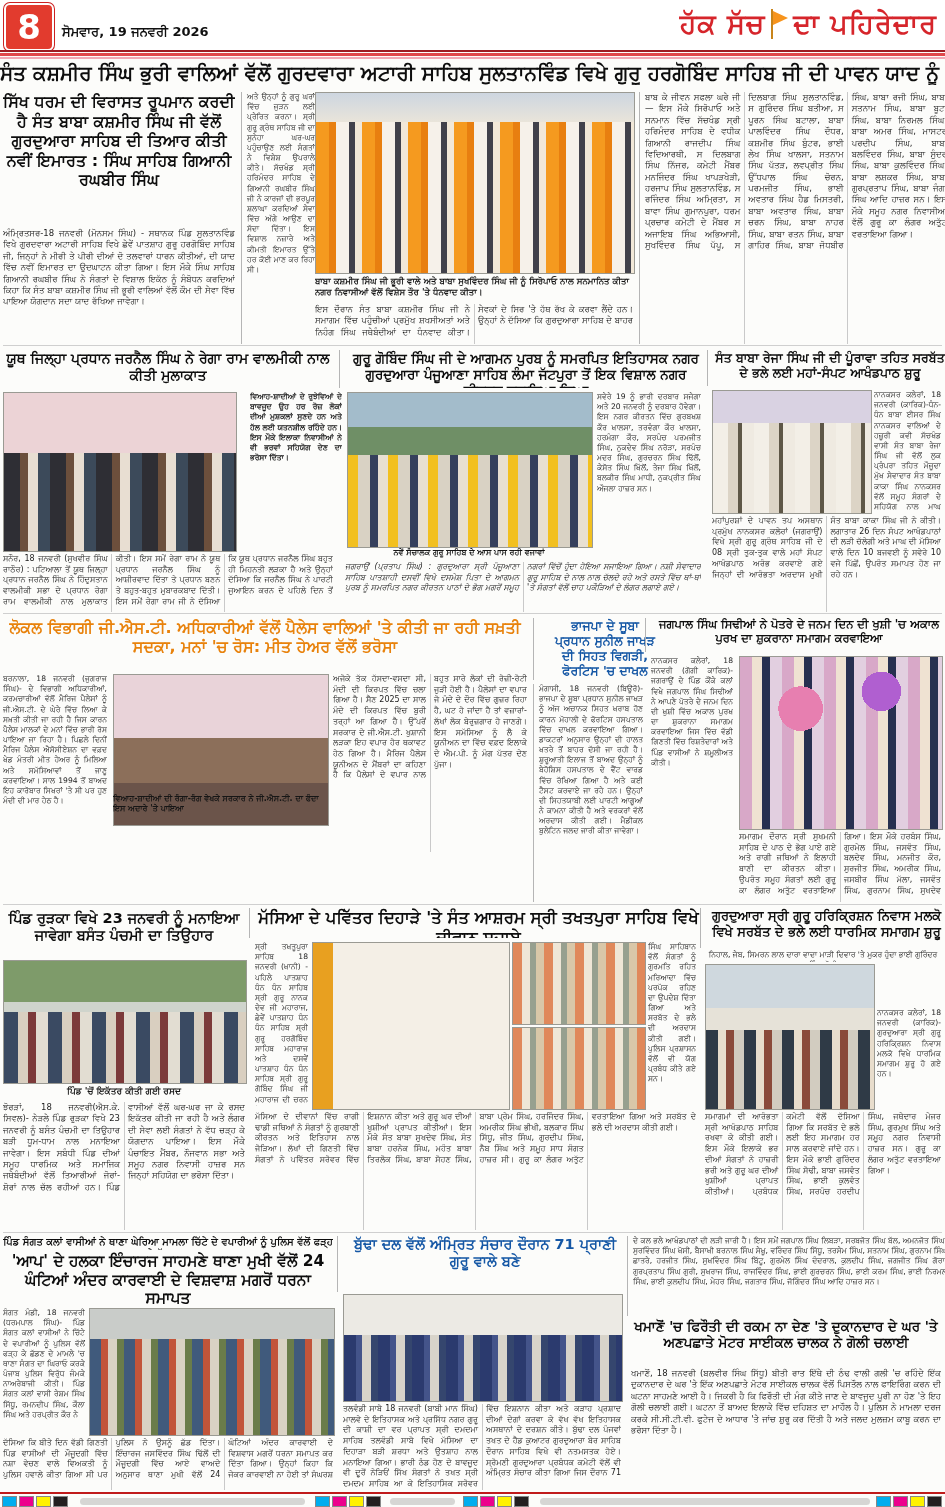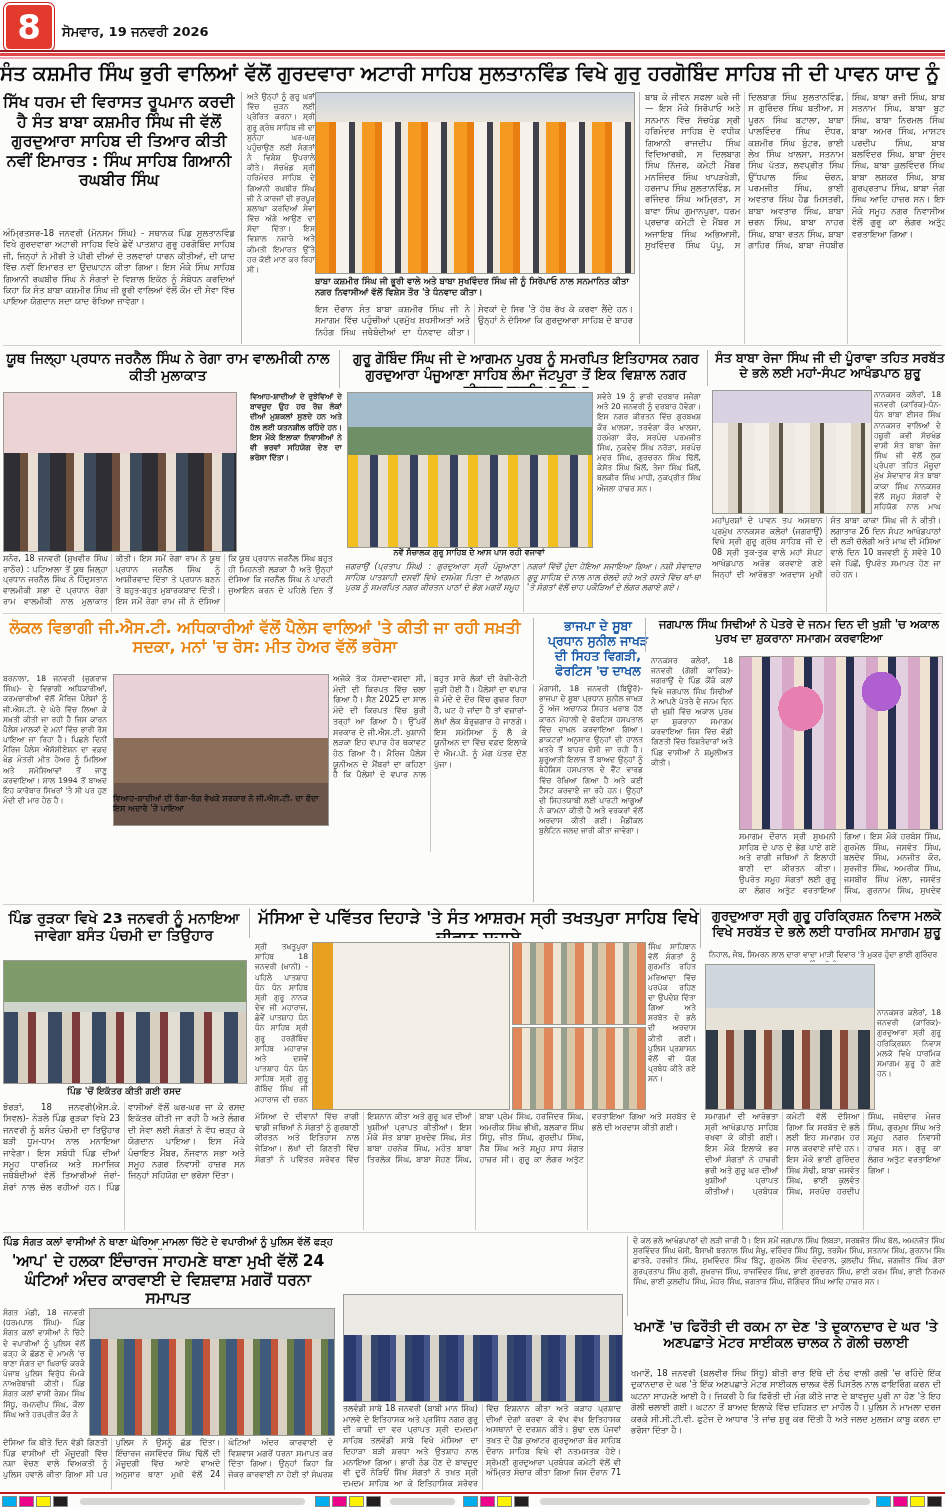--- a/index.html
+++ b/index.html
@@ -71,20 +71,28 @@
   .graybar{position:absolute;top:2px;height:7px;background:#d6d6d4;border-radius:4px;}
 </style>
 </head>
 <body>
 
 <div class="page">
 
   <div class="hdr">
     <div class="pagenum">8</div>
     <div class="date">ਸੋਮਵਾਰ, 19 ਜਨਵਰੀ 2026</div>
+    <div class="masthead">
+      <span>ਹੱਕ ਸੱਚ</span>
+      <span class="flag">
+        <span class="pole"></span>
+          <span class="cloth"></span>
+      </span>
+      <span>ਦਾ ਪਹਿਰੇਦਾਰ</span>
+    </div>
   </div>
   <div class="seplines">
     <div class="l1"></div>
       <div class="l2"></div>
       <div class="l3"></div>
   </div>
 
   <div class="mainhead">ਸੰਤ ਕਸ਼ਮੀਰ ਸਿੰਘ ਭੂਰੀ ਵਾਲਿਆਂ ਵੱਲੋਂ  ਗੁਰਦਵਾਰਾ ਅਟਾਰੀ ਸਾਹਿਬ ਸੁਲਤਾਨਵਿੰਡ ਵਿਖੇ ਗੁਰੂ ਹਰਗੋਬਿੰਦ ਸਾਹਿਬ ਜੀ ਦੀ ਪਾਵਨ ਯਾਦ ਨੂੰ ਸਮਰਪਿਤ ਤਿਆਰ ਕੀਤੀ  ਨਵੀਂ ਇਮਾਰਤ ਦਾ ਉਦਘਾਟਨ</div>
 
   <div class="abs art-head" style="left:3px;top:92px;width:232px;height:132px;font-size:16px;line-height:1.22;">ਸਿੱਖ ਧਰਮ ਦੀ ਵਿਰਾਸਤ ਰੂਪਮਾਨ ਕਰਦੀ ਹੈ ਸੰਤ ਬਾਬਾ ਕਸ਼ਮੀਰ ਸਿੰਘ ਜੀ ਵੱਲੋਂ ਗੁਰਦੁਆਰਾ ਸਾਹਿਬ ਦੀ  ਤਿਆਰ ਕੀਤੀ ਨਵੀਂ ਇਮਾਰਤ : ਸਿੰਘ ਸਾਹਿਬ ਗਿਆਨੀ ਰਘਬੀਰ ਸਿੰਘ</div>
@@ -117,21 +125,21 @@
   <div class="abs btxt cols2" style="left:712px;top:516px;width:229px;height:96px;font-size:8px;">ਮਹਾਂਪੁਰਸ਼ਾਂ ਦੇ ਪਾਵਨ ਤਪ ਅਸਥਾਨ ਪ੍ਰਮੁੱਖ ਨਾਨਕਸਰ ਕਲੇਰਾਂ (ਜਗਰਾਉਂ) ਵਿਖੇ ਸ੍ਰੀ ਗੁਰੂ ਗ੍ਰੰਥ ਸਾਹਿਬ ਜੀ ਦੇ 08 ਸ੍ਰੀ ਤੁਕ-ਤੁਕ ਵਾਲੇ ਮਹਾਂ ਸੰਪਟ ਆਖੰਡਪਾਠ ਅਰੰਭ ਕਰਵਾਏ ਗਏ ਜਿਨ੍ਹਾਂ ਦੀ ਆਰੰਭਤਾ ਅਰਦਾਸ ਮੁਖੀ ਸੰਤ ਬਾਬਾ ਕਾਕਾ ਸਿੰਘ ਜੀ ਨੇ ਕੀਤੀ। ਲਗਾਤਾਰ 26 ਦਿਨ ਸੰਪਟ ਆਖੰਡਪਾਠਾਂ ਦੀ ਲੜੀ ਚੱਲੇਗੀ ਅਤੇ ਮਾਘ ਦੀ ਮੱਸਿਆ ਵਾਲੇ ਦਿਨ 10 ਬਜਵਈ ਨੂੰ ਸਵੇਰੇ 10 ਵਜੇ ਪਿੱਛੋਂ, ਉਪਰੰਤ ਸਮਾਪਤ ਹੋਣ ਜਾ ਰਹੇ ਹਨ।</div>
 
   <div class="hline" style="top:613px;"></div>
 
   <div class="abs art-head orange" style="left:3px;top:618px;width:524px;height:52px;font-size:16px;">ਲੋਕਲ ਵਿਭਾਗੀ ਜੀ.ਐਸ.ਟੀ. ਅਧਿਕਾਰੀਆਂ ਵੱਲੋਂ ਪੈਲੇਸ ਵਾਲਿਆਂ 'ਤੇ ਕੀਤੀ ਜਾ ਰਹੀ ਸਖ਼ਤੀ ਸਦਕਾ, ਮਨਾਂ 'ਚ ਰੋਸ: ਮੀਤ ਹੇਅਰ ਵੱਲੋਂ ਭਰੋਸਾ</div>
   <div class="abs btxt tiny" style="left:3px;top:674px;width:104px;height:228px;">ਬਰਨਾਲਾ, 18 ਜਨਵਰੀ (ਜੁਗਰਾਜ ਸਿੰਘ)- ਦੇ ਵਿਭਾਗੀ ਅਧਿਕਾਰੀਆਂ, ਕਰਮਚਾਰੀਆਂ ਵੱਲੋਂ ਮੈਰਿਜ ਪੈਲੇਸਾਂ ਨੂੰ ਜੀ.ਐਸ.ਟੀ. ਦੇ ਘੇਰੇ ਵਿੱਚ ਲਿਆ ਕੇ ਸਖ਼ਤੀ ਕੀਤੀ ਜਾ ਰਹੀ ਹੈ ਜਿਸ ਕਾਰਨ ਪੈਲੇਸ ਮਾਲਕਾਂ ਦੇ ਮਨਾਂ ਵਿੱਚ ਭਾਰੀ ਰੋਸ ਪਾਇਆ ਜਾ ਰਿਹਾ ਹੈ। ਪਿਛਲੇ ਦਿਨੀਂ ਮੈਰਿਜ ਪੈਲੇਸ ਐਸੋਸੀਏਸ਼ਨ ਦਾ ਵਫ਼ਦ ਖੇਡ ਮੰਤਰੀ ਮੀਤ ਹੇਅਰ ਨੂੰ ਮਿਲਿਆ ਅਤੇ ਸਮੱਸਿਆਵਾਂ ਤੋਂ ਜਾਣੂ ਕਰਵਾਇਆ। ਸਾਲ 1994 ਤੋਂ ਬਾਅਦ ਇਹ ਕਾਰੋਬਾਰ ਸਿਖਰਾਂ 'ਤੇ ਸੀ ਪਰ ਹੁਣ ਮੰਦੀ ਦੀ ਮਾਰ ਹੇਠ ਹੈ।</div>
   <div class="photo ph-office" style="left:113px;top:674px;width:214px;height:150px;"></div>
   <div class="abs cap" style="left:113px;top:794px;width:214px;height:26px;font-size:8px;">ਵਿਆਹ-ਸ਼ਾਦੀਆਂ ਦੀ ਰੰਗਾ-ਰੰਗ ਵੇਖਕੇ ਸਰਕਾਰ ਨੇ ਜੀ.ਐਸ.ਟੀ. ਦਾ ਫੰਦਾ ਇਸ ਅਦਾਰੇ 'ਤੇ ਪਾਇਆ</div>
   <div class="abs btxt cols2" style="left:333px;top:674px;width:194px;height:178px;font-size:8px;">ਅਜੋਕੇ ਤੱਕ ਹੱਸਦਾ-ਵਸਦਾ ਸੀ, ਮੰਦੀ ਦੀ ਕਿਰਪਤ ਵਿੱਚ ਚਲਾ ਗਿਆ ਹੈ। ਸੈਣ 2025 ਦਾ ਸਾਲ ਮੰਦੇ ਦੀ ਕਿਰਪਤ ਵਿੱਚ ਬੁਰੀ ਤਰ੍ਹਾਂ ਆ ਗਿਆ ਹੈ। ਉੱਪਰੋਂ ਸਰਕਾਰ ਦੇ ਜੀ.ਐਸ.ਟੀ. ਖੁਸ਼ਾਨੀ ਲੜਕਾ ਇਹ ਵਪਾਰ ਹੋਰ ਥਕਾਵਟ ਹੇਠ ਗਿਆ ਹੈ। ਮੈਰਿਜ ਪੈਲੇਸ ਯੂਨੀਅਨ ਦੇ ਮੈਂਬਰਾਂ ਦਾ ਕਹਿਣਾ ਹੈ ਕਿ ਪੈਲੇਸਾਂ ਦੇ ਵਪਾਰ ਨਾਲ ਬਹੁਤ ਸਾਰੇ ਲੋਕਾਂ ਦੀ ਰੋਜ਼ੀ-ਰੋਟੀ ਜੁੜੀ ਹੋਈ ਹੈ। ਪੈਲੇਸਾਂ ਦਾ ਵਪਾਰ ਜੋ ਮੰਦੇ ਦੇ ਦੌਰ ਵਿੱਚ ਗੁਜ਼ਰ ਰਿਹਾ ਹੈ, ਘਟ ਹੋ ਜਾਂਦਾ ਹੈ ਤਾਂ ਵਜ਼ਾਰਾਂ-ਲੱਖਾਂ ਲੋਕ ਬੇਰੁਜ਼ਗਾਰ ਹੋ ਜਾਣਗੇ। ਇਸ ਸਮੱਸਿਆ ਨੂੰ ਲੈ ਕੇ ਯੂਨੀਅਨ ਦਾ ਵਿੱਚ ਵਫ਼ਦ ਇਲਾਕੇ ਦੇ ਐਮ.ਪੀ. ਨੂੰ ਮੰਗ ਪੱਤਰ ਦੇਣ ਪੁੱਜਾ।</div>
 
-  <div class="abs art-head blue vline" style="left:533px;top:618px;width:104px;height:62px;font-size:12.5px;padding-left:12px;">ਭਾਜਪਾ ਦੇ ਸੂਬਾ ਪ੍ਰਧਾਨ ਸੁਨੀਲ ਜਾਖੜ ਦੀ ਸਿਹਤ ਵਿਗੜੀ, ਫੋਰਟਿਸ 'ਚ ਦਾਖਲ</div>
+  <div class="abs art-head blue vline" style="left:533px;top:618px;width:104px;height:62px;font-size:12.5px;padding-left:19px;">ਭਾਜਪਾ ਦੇ ਸੂਬਾ ਪ੍ਰਧਾਨ ਸੁਨੀਲ ਜਾਖੜ ਦੀ ਸਿਹਤ ਵਿਗੜੀ, ਫੋਰਟਿਸ 'ਚ ਦਾਖਲ</div>
   <div class="abs btxt tiny vline" style="left:533px;top:684px;width:104px;height:218px;padding-left:5px;">ਮੰਗਾਸੀ, 18 ਜਨਵਰੀ (ਬਿਊਰੋ)- ਭਾਜਪਾ ਦੇ ਸੂਬਾ ਪ੍ਰਧਾਨ ਸੁਨੀਲ ਜਾਖੜ ਨੂੰ ਅੱਜ ਅਚਾਨਕ ਸਿਹਤ ਖਰਾਬ ਹੋਣ ਕਾਰਨ ਮੋਹਾਲੀ ਦੇ ਫੋਰਟਿਸ ਹਸਪਤਾਲ ਵਿੱਚ ਦਾਖਲ ਕਰਵਾਇਆ ਗਿਆ। ਡਾਕਟਰਾਂ ਅਨੁਸਾਰ ਉਨ੍ਹਾਂ ਦੀ ਹਾਲਤ ਖਤਰੇ ਤੋਂ ਬਾਹਰ ਦੱਸੀ ਜਾ ਰਹੀ ਹੈ। ਸ਼ੁਰੂਆਤੀ ਇਲਾਜ ਤੋਂ ਬਾਅਦ ਉਨ੍ਹਾਂ ਨੂੰ ਬੇਹੋਸ਼ਿਸ ਹਸਪਤਾਲ ਦੇ ਵੈਂਟ ਵਾਰਡ ਵਿੱਚ ਰੱਖਿਆ ਗਿਆ ਹੈ ਅਤੇ ਕਈ ਟੈਸਟ ਕਰਵਾਏ ਜਾ ਰਹੇ ਹਨ। ਉਨ੍ਹਾਂ ਦੀ ਸਿਹਤਯਾਬੀ ਲਈ ਪਾਰਟੀ ਆਗੂਆਂ ਨੇ ਕਾਮਨਾ ਕੀਤੀ ਹੈ ਅਤੇ ਵਰਕਰਾਂ ਵੱਲੋਂ ਅਰਦਾਸ ਕੀਤੀ ਗਈ। ਮੈਡੀਕਲ ਬੁਲੇਟਿਨ ਜਲਦ ਜਾਰੀ ਕੀਤਾ ਜਾਵੇਗਾ।</div>
 
   <div class="abs art-head vline" style="left:645px;top:618px;width:296px;height:34px;font-size:11.5px;padding-left:5px;">ਜਗਪਾਲ ਸਿੰਘ ਸਿਢੀਆਂ ਨੇ ਪੋਤਰੇ ਦੇ ਜਨਮ ਦਿਨ ਦੀ ਖੁਸ਼ੀ 'ਚ ਅਕਾਲ ਪੁਰਖ ਦਾ ਸ਼ੁਕਰਾਨਾ ਸਮਾਗਮ ਕਰਵਾਇਆ</div>
   <div class="abs btxt tiny" style="left:651px;top:656px;width:82px;height:216px;">ਨਾਨਕਸਰ ਕਲੇਰਾਂ, 18 ਜਨਵਰੀ (ਗੋਗੀ ਕਾਰਿਕ)-ਜਗਰਾਉਂ ਦੇ ਪਿੰਡ ਕੌਂਕੇ ਕਲਾਂ ਵਿਖੇ ਜਗਪਾਲ ਸਿੰਘ ਸਿਢੀਆਂ ਨੇ ਆਪਣੇ ਪੋਤਰੇ ਦੇ ਜਨਮ ਦਿਨ ਦੀ ਖੁਸ਼ੀ ਵਿੱਚ ਅਕਾਲ ਪੁਰਖ ਦਾ ਸ਼ੁਕਰਾਨਾ ਸਮਾਗਮ ਕਰਵਾਇਆ ਜਿਸ ਵਿੱਚ ਵੱਡੀ ਗਿਣਤੀ ਵਿੱਚ ਰਿਸ਼ਤੇਦਾਰਾਂ ਅਤੇ ਪਿੰਡ ਵਾਸੀਆਂ ਨੇ ਸ਼ਮੂਲੀਅਤ ਕੀਤੀ।</div>
   <div class="photo ph-floral" style="left:739px;top:656px;width:202px;height:172px;"></div>
   <div class="abs btxt cols2" style="left:739px;top:832px;width:202px;height:70px;font-size:8px;">ਸਮਾਗਮ ਦੌਰਾਨ ਸ੍ਰੀ ਸੁਖਮਨੀ ਸਾਹਿਬ ਦੇ ਪਾਠ ਦੇ ਭੋਗ ਪਾਏ ਗਏ ਅਤੇ ਰਾਗੀ ਜਥਿਆਂ ਨੇ ਇਲਾਹੀ ਬਾਣੀ ਦਾ ਕੀਰਤਨ ਕੀਤਾ। ਉਪਰੰਤ ਸਮੂਹ ਸੰਗਤਾਂ ਲਈ ਗੁਰੂ ਕਾ ਲੰਗਰ ਅਤੁੱਟ ਵਰਤਾਇਆ ਗਿਆ। ਇਸ ਮੌਕੇ ਹਰਬੰਸ ਸਿੰਘ, ਗੁਰਮੇਲ ਸਿੰਘ, ਜਸਵੰਤ ਸਿੰਘ, ਬਲਦੇਵ ਸਿੰਘ, ਮਨਜੀਤ ਕੌਰ, ਸੁਰਜੀਤ ਸਿੰਘ, ਅਮਰੀਕ ਸਿੰਘ, ਜਸਬੀਰ ਸਿੰਘ ਮੱਲਾ, ਜਸਵੰਤ ਸਿੰਘ, ਗੁਰਨਾਮ ਸਿੰਘ, ਸੁਖਦੇਵ ਸਿੰਘ ਆਦਿ ਹਾਜ਼ਰ ਸਨ ਅਤੇ ਪਰਿਵਾਰ ਨੂੰ ਵਧਾਈਆਂ ਦਿੱਤੀਆਂ ਗਈਆਂ।</div>
 
   <div class="hline" style="top:904px;"></div>
 
   <div class="abs art-head" style="left:3px;top:910px;width:242px;height:46px;font-size:14.5px;">ਪਿੰਡ ਰੁੜਕਾ ਵਿਖੇ 23 ਜਨਵਰੀ ਨੂੰ ਮਨਾਇਆ ਜਾਵੇਗਾ ਬਸੰਤ ਪੰਚਮੀ ਦਾ ਤਿਉਹਾਰ</div>
@@ -154,20 +162,21 @@
   <div class="abs btxt cols3" style="left:705px;top:1112px;width:236px;height:118px;font-size:8px;">ਸਮਾਗਮਾਂ ਦੀ ਆਰੰਭਤਾ ਸ੍ਰੀ ਆਖੰਡਪਾਠ ਸਾਹਿਬ ਰਖਵਾ ਕੇ ਕੀਤੀ ਗਈ। ਇਸ ਮੌਕੇ ਇਲਾਕੇ ਭਰ ਦੀਆਂ ਸੰਗਤਾਂ ਨੇ ਹਾਜ਼ਰੀ ਭਰੀ ਅਤੇ ਗੁਰੂ ਘਰ ਦੀਆਂ ਖੁਸ਼ੀਆਂ ਪ੍ਰਾਪਤ ਕੀਤੀਆਂ। ਪ੍ਰਬੰਧਕ ਕਮੇਟੀ ਵੱਲੋਂ ਦੱਸਿਆ ਗਿਆ ਕਿ ਸਰਬੱਤ ਦੇ ਭਲੇ ਲਈ ਇਹ ਸਮਾਗਮ ਹਰ ਸਾਲ ਕਰਵਾਏ ਜਾਂਦੇ ਹਨ। ਇਸ ਮੌਕੇ ਭਾਈ ਗੁਰਿੰਦਰ ਸਿੰਘ ਸੋਢੀ, ਬਾਬਾ ਜਸਵੰਤ ਸਿੰਘ, ਭਾਈ ਕੁਲਵੰਤ ਸਿੰਘ, ਸਰਪੰਚ ਹਰਦੀਪ ਸਿੰਘ, ਜਥੇਦਾਰ ਮੇਜਰ ਸਿੰਘ, ਗੁਰਮੁਖ ਸਿੰਘ ਅਤੇ ਸਮੂਹ ਨਗਰ ਨਿਵਾਸੀ ਹਾਜ਼ਰ ਸਨ। ਗੁਰੂ ਕਾ ਲੰਗਰ ਅਤੁੱਟ ਵਰਤਾਇਆ ਗਿਆ।</div>
 
   <div class="hline" style="top:1232px;"></div>
 
   <div class="abs art-head" style="left:3px;top:1236px;width:330px;height:14px;font-size:10px;">ਪਿੰਡ ਸੰਗਤ ਕਲਾਂ ਵਾਸੀਆਂ ਨੇ ਥਾਣਾ ਘੇਰਿਆ ਮਾਮਲਾ ਚਿੱਟੇ ਦੇ ਵਪਾਰੀਆਂ ਨੂੰ ਪੁਲਿਸ ਵੱਲੋਂ ਫੜ੍ਹ ਕੇ ਛੱਡਣ ਦਾ</div>
   <div class="abs art-head" style="left:3px;top:1252px;width:330px;height:52px;font-size:15.5px;">'ਆਪ' ਦੇ ਹਲਕਾ ਇੰਚਾਰਜ ਸਾਹਮਣੇ ਥਾਣਾ ਮੁਖੀ ਵੱਲੋਂ 24 ਘੰਟਿਆਂ ਅੰਦਰ ਕਾਰਵਾਈ ਦੇ ਵਿਸ਼ਵਾਸ਼ ਮਗਰੋਂ ਧਰਨਾ ਸਮਾਪਤ</div>
   <div class="abs btxt tiny" style="left:3px;top:1308px;width:82px;height:126px;">ਸੰਗਤ ਮੰਡੀ, 18 ਜਨਵਰੀ (ਧਰਮਪਾਲ ਸਿੰਘ)- ਪਿੰਡ ਸੰਗਤ ਕਲਾਂ ਵਾਸੀਆਂ ਨੇ ਚਿੱਟੇ ਦੇ ਵਪਾਰੀਆਂ ਨੂੰ ਪੁਲਿਸ ਵੱਲੋਂ ਫੜ੍ਹ ਕੇ ਛੱਡਣ ਦੇ ਮਾਮਲੇ 'ਚ ਥਾਣਾ ਸੰਗਤ ਦਾ ਘਿਰਾਓ ਕਰਕੇ ਪੰਜਾਬ ਪੁਲਿਸ ਵਿਰੁੱਧ ਜੰਮਕੇ ਨਾਅਰੇਬਾਜੀ ਕੀਤੀ। ਪਿੰਡ ਸੰਗਤ ਕਲਾਂ ਵਾਸੀ ਰੇਸ਼ਮ ਸਿੰਘ ਸਿੱਧੂ, ਰਮਨਦੀਪ ਸਿੰਘ, ਕੌਲਾ ਸਿੰਘ ਅਤੇ ਹਰਪ੍ਰੀਤ ਕੌਰ ਨੇ</div>
   <div class="photo ph-dharna" style="left:89px;top:1308px;width:244px;height:126px;"></div>
   <div class="abs btxt cols3" style="left:3px;top:1438px;width:330px;height:52px;font-size:8px;">ਦੱਸਿਆ ਕਿ ਬੀਤੇ ਦਿਨ ਵੱਡੀ ਗਿਣਤੀ ਪਿੰਡ ਵਾਸੀਆਂ ਦੀ ਮੌਜੂਦਗੀ ਵਿੱਚ ਨਸ਼ਾ ਵੇਚਣ ਵਾਲੇ ਵਿਅਕਤੀ ਨੂੰ ਪੁਲਿਸ ਹਵਾਲੇ ਕੀਤਾ ਗਿਆ ਸੀ ਪਰ ਪੁਲਿਸ ਨੇ ਉਸਨੂੰ ਛੱਡ ਦਿੱਤਾ। ਇੰਚਾਰਜ ਜਸਵਿੰਦਰ ਸਿੰਘ ਢਿੱਲੋਂ ਦੀ ਮੌਜੂਦਗੀ ਵਿੱਚ ਆਏ ਵਾਅਦੇ ਅਨੁਸਾਰ ਥਾਣਾ ਮੁਖੀ ਵੱਲੋਂ 24 ਘੰਟਿਆਂ ਅੰਦਰ ਕਾਰਵਾਈ ਦੇ ਵਿਸ਼ਵਾਸ ਮਗਰੋਂ ਧਰਨਾ ਸਮਾਪਤ ਕਰ ਦਿੱਤਾ ਗਿਆ। ਉਨ੍ਹਾਂ ਕਿਹਾ ਕਿ ਜੇਕਰ ਕਾਰਵਾਈ ਨਾ ਹੋਈ ਤਾਂ ਸੰਘਰਸ਼ ਵਿੱਢਿਆ ਜਾਵੇਗਾ। ਇਸ ਮੌਕੇ ਮਹਿਲਾ ਵਿੰਗ ਅਤੇ ਨੌਜਵਾਨ ਵੀ ਹਾਜ਼ਰ ਸਨ।</div>
 
+  <div class="abs art-head blue vline" style="left:337px;top:1236px;width:284px;height:56px;font-size:14.5px;padding-left:5px;">ਬੁੱਢਾ ਦਲ ਵੱਲੋਂ ਅੰਮ੍ਰਿਤ ਸੰਚਾਰ ਦੌਰਾਨ 71 ਪ੍ਰਾਣੀ ਗੁਰੂ ਵਾਲੇ ਬਣੇ</div>
   <div class="photo ph-budha" style="left:343px;top:1294px;width:278px;height:106px;"></div>
   <div class="abs btxt cols2" style="left:343px;top:1404px;width:278px;height:86px;font-size:8px;">ਤਲਵੰਡੀ ਸਾਬੋ 18 ਜਨਵਰੀ (ਬਾਬੀ ਮਾਨ ਸਿੰਘ) ਮਾਲਵੇ ਦੇ ਇਤਿਹਾਸਕ ਅਤੇ ਪ੍ਰਸਿੱਧ ਨਗਰ ਗੁਰੂ ਦੀ ਕਾਸ਼ੀ ਦਾ ਵਰ ਪ੍ਰਾਪਤ ਸ੍ਰੀ ਦਮਦਮਾ ਸਾਹਿਬ ਤਲਵੰਡੀ ਸਾਬੋ ਵਿਖੇ ਮੱਸਿਆ ਦਾ ਦਿਹਾੜਾ ਬੜੀ ਸ਼ਰਧਾ ਅਤੇ ਉਤਸ਼ਾਹ ਨਾਲ ਮਨਾਇਆ ਗਿਆ। ਭਾਰੀ ਠੰਡ ਹੋਣ ਦੇ ਬਾਵਜੂਦ ਵੀ ਦੂਰੋਂ ਨੇੜਿਓਂ ਸਿੱਖ ਸੰਗਤਾਂ ਨੇ ਤਖਤ ਸ੍ਰੀ ਦਮਦਮ ਸਾਹਿਬ ਆ ਕੇ ਇਤਿਹਾਸਿਕ ਸਰੋਵਰ ਵਿੱਚ ਇਸ਼ਨਾਨ ਕੀਤਾ ਅਤੇ ਕੜਾਹ ਪ੍ਰਸ਼ਾਦ ਦੀਆਂ ਦੇਗਾਂ ਕਰਵਾ ਕੇ ਵੱਖ ਵੱਖ ਇਤਿਹਾਸਕ ਅਸਥਾਨਾਂ ਦੇ ਦਰਸ਼ਨ ਕੀਤੇ। ਬੁੱਢਾ ਦਲ ਪੰਜਵਾਂ ਤਖਤ ਦੇ ਹੈਡ ਕੁਆਟਰ ਗੁਰਦੁਆਰਾ ਬੇਰ ਸਾਹਿਬ ਦੌਰਾਨ ਸਾਹਿਬ ਵਿਖੇ ਵੀ ਨਤਮਸਤਕ ਹੋਏ। ਸ੍ਰੋਮਣੀ ਗੁਰਦੁਆਰਾ ਪ੍ਰਬੰਧਕ ਕਮੇਟੀ ਵੱਲੋਂ ਵੀ ਅੰਮ੍ਰਿਤ ਸੰਚਾਰ ਕੀਤਾ ਗਿਆ ਜਿਸ ਦੌਰਾਨ 71 ਪ੍ਰਾਣੀਆਂ ਨੇ ਖੰਡੇ ਬਾਟੇ ਦੀ ਪਾਹੁਲ ਲਈ ਅਤੇ ਗੁਰੂ ਵਾਲੇ ਬਣੇ।</div>
 
   <div class="abs btxt tiny vline" style="left:627px;top:1236px;width:314px;height:80px;padding-left:5px;">ਦੇ ਕਲ ਭਲੇ ਆਖੰਡਪਾਠਾਂ ਦੀ ਲੜੀ ਜਾਰੀ ਹੈ। ਇਸ ਸਮੇਂ ਜਗਪਾਲ ਸਿੰਘ ਲਿਬੜਾ, ਸਰਬਜੋਤ ਸਿੰਘ ਬੱਲ, ਅਮਨਜੋਤ ਸਿੰਘ, ਸੁਰਵਿੰਦਰ ਸਿੰਘ ਖੋਸੀ, ਬੈਸਾਖੀ ਬਰਨਾਲ ਸਿੰਘ ਸੇਖੂ, ਵਰਿੰਦਰ ਸਿੰਘ ਸਿੱਧੂ, ਤਰਸੇਮ ਸਿੰਘ, ਸਤਨਾਮ ਸਿੰਘ, ਗੁਰਨਾਮ ਸਿੰਘ ਛਾਤਰੇ, ਹਰਜੀਤ ਸਿੰਘ, ਸੁਖਵਿੰਦਰ ਸਿੰਘ ਬਿੱਟੂ, ਗੁਰਮੇਲ ਸਿੰਘ ਦੰਦਰਾਲ, ਕੁਲਦੀਪ ਸਿੰਘ, ਜਗਜੀਤ ਸਿੰਘ ਗੋਰਾ, ਗੁਰਪ੍ਰਤਾਪ ਸਿੰਘ ਗੁਰੀ, ਸੁਖਰਾਜ ਸਿੰਘ, ਰਾਜਵਿੰਦਰ ਸਿੰਘ, ਭਾਈ ਗੁਰਚਰਨ ਸਿੰਘ, ਭਾਈ ਕਰਮ ਸਿੰਘ, ਭਾਈ ਨਿਰਮਲ ਸਿੰਘ, ਭਾਈ ਕੁਲਦੀਪ ਸਿੰਘ, ਮੇਹਰ ਸਿੰਘ, ਜਗਤਾਰ ਸਿੰਘ, ਜੋਗਿੰਦਰ ਸਿੰਘ ਆਦਿ ਹਾਜ਼ਰ ਸਨ।</div>
   <div class="abs art-head" style="left:631px;top:1318px;width:310px;height:46px;font-size:13.5px;">ਖਮਾਣੋਂ 'ਚ ਫਿਰੌਤੀ ਦੀ ਰਕਮ ਨਾ ਦੇਣ 'ਤੇ ਦੁਕਾਨਦਾਰ ਦੇ ਘਰ 'ਤੇ ਅਣਪਛਾਤੇ ਮੋਟਰ ਸਾਈਕਲ ਚਾਲਕ ਨੇ ਗੋਲੀ ਚਲਾਈ</div>
   <div class="abs btxt" style="left:631px;top:1368px;width:310px;height:122px;">ਖਮਾਣੋਂ, 18 ਜਨਵਰੀ (ਬਲਵੀਰ ਸਿੰਘ ਸਿੱਧੂ) ਬੀਤੀ ਰਾਤ ਇੱਥੇ ਦੀ ਠੰਢ ਵਾਲੀ ਗਲੀ 'ਚ ਰਹਿੰਦੇ ਇੱਕ ਦੁਕਾਨਦਾਰ ਦੇ ਘਰ 'ਤੇ ਇੱਕ ਅਣਪਛਾਤੇ ਮੋਟਰ ਸਾਈਕਲ ਚਾਲਕ ਵੱਲੋਂ ਪਿਸਤੌਲ ਨਾਲ ਫਾਇਰਿੰਗ ਕਰਨ ਦੀ ਘਟਨਾ ਸਾਹਮਣੇ ਆਈ ਹੈ। ਜਿਕਰੀ ਹੈ ਕਿ ਫਿਰੌਤੀ ਦੀ ਮੰਗ ਕੀਤੇ ਜਾਣ ਦੇ ਬਾਵਜੂਦ ਪੂਰੀ ਨਾ ਹੋਣ 'ਤੇ ਇਹ ਗੋਲੀ ਚਲਾਈ ਗਈ। ਘਟਨਾ ਤੋਂ ਬਾਅਦ ਇਲਾਕੇ ਵਿੱਚ ਦਹਿਸ਼ਤ ਦਾ ਮਾਹੌਲ ਹੈ। ਪੁਲਿਸ ਨੇ ਮਾਮਲਾ ਦਰਜ ਕਰਕੇ ਸੀ.ਸੀ.ਟੀ.ਵੀ. ਫੁਟੇਜ ਦੇ ਆਧਾਰ 'ਤੇ ਜਾਂਚ ਸ਼ੁਰੂ ਕਰ ਦਿੱਤੀ ਹੈ ਅਤੇ ਜਲਦ ਮੁਲਜ਼ਮ ਕਾਬੂ ਕਰਨ ਦਾ ਭਰੋਸਾ ਦਿੱਤਾ ਹੈ।</div>
 
   <div class="redline"></div>
   <div class="cmykrow">
     <div class="cmyk" style="left:2px;">

